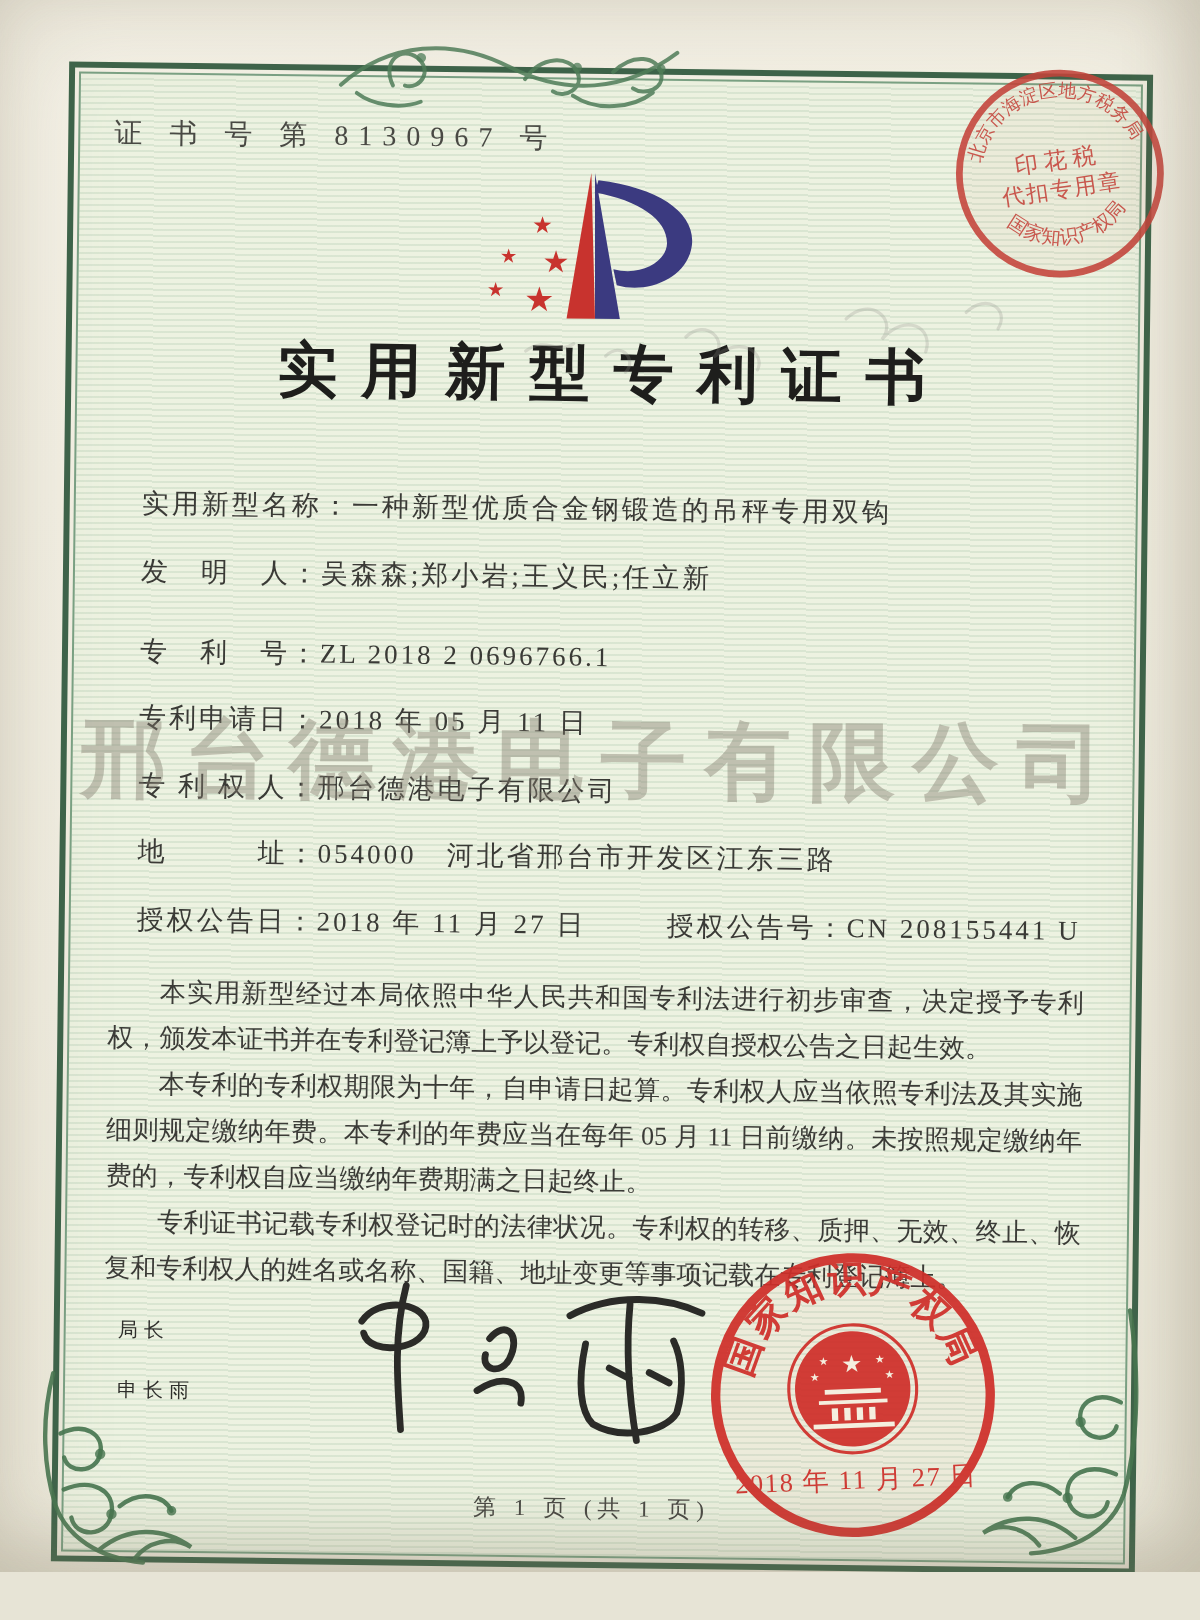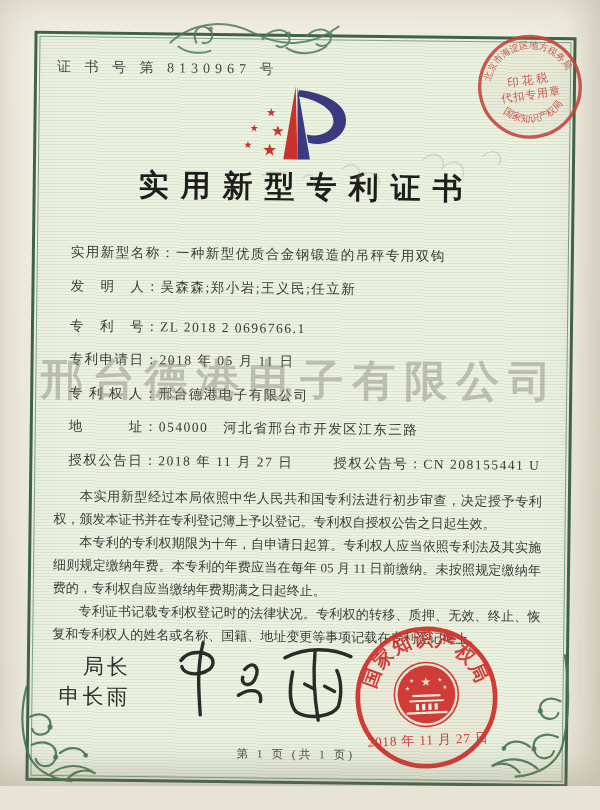--- a/index.html
+++ b/index.html
@@ -30,22 +30,22 @@
   .row.gap-lg{margin-top:22px;}
   .row.split{display:flex;justify-content:space-between;margin-right:4px;}
 
   .paras{margin:14px 20px 0 22px;font-size:13px;line-height:23px;text-align:justify;color:#3b3b37;}
   .paras p{margin:0;text-indent:2em;}
 
   .watermark{position:absolute;left:0;right:0;top:352px;z-index:4;text-align:center;
          font-size:43px;font-weight:bold;letter-spacing:9px;white-space:nowrap;
          color:rgba(130,123,110,.42);transform:rotate(-.4deg);pointer-events:none;}
 
-  .signer{position:absolute;left:62px;top:654px;z-index:5;font-size:21px;color:#2f2f2c;
-          letter-spacing:3px;line-height:30px;text-align:right;}
+  .signer{position:absolute;left:62px;top:654px;z-index:5;font-size:10px;color:#2f2f2c;
+          letter-spacing:3px;line-height:30px;}
   .signature{position:absolute;left:170px;top:636px;z-index:5;}
 
   .seal{position:absolute;left:352px;top:618px;width:156px;height:156px;z-index:6;
         transform:rotate(-3deg);opacity:.93;}
   .stamp{position:absolute;left:468px;top:26px;width:116px;height:116px;z-index:6;
          transform:rotate(-9deg);opacity:.88;}
 
   .footer{position:absolute;left:0;right:0;top:747px;z-index:5;text-align:center;
           font-size:11.5px;letter-spacing:3px;color:#4a4a45;}
 

